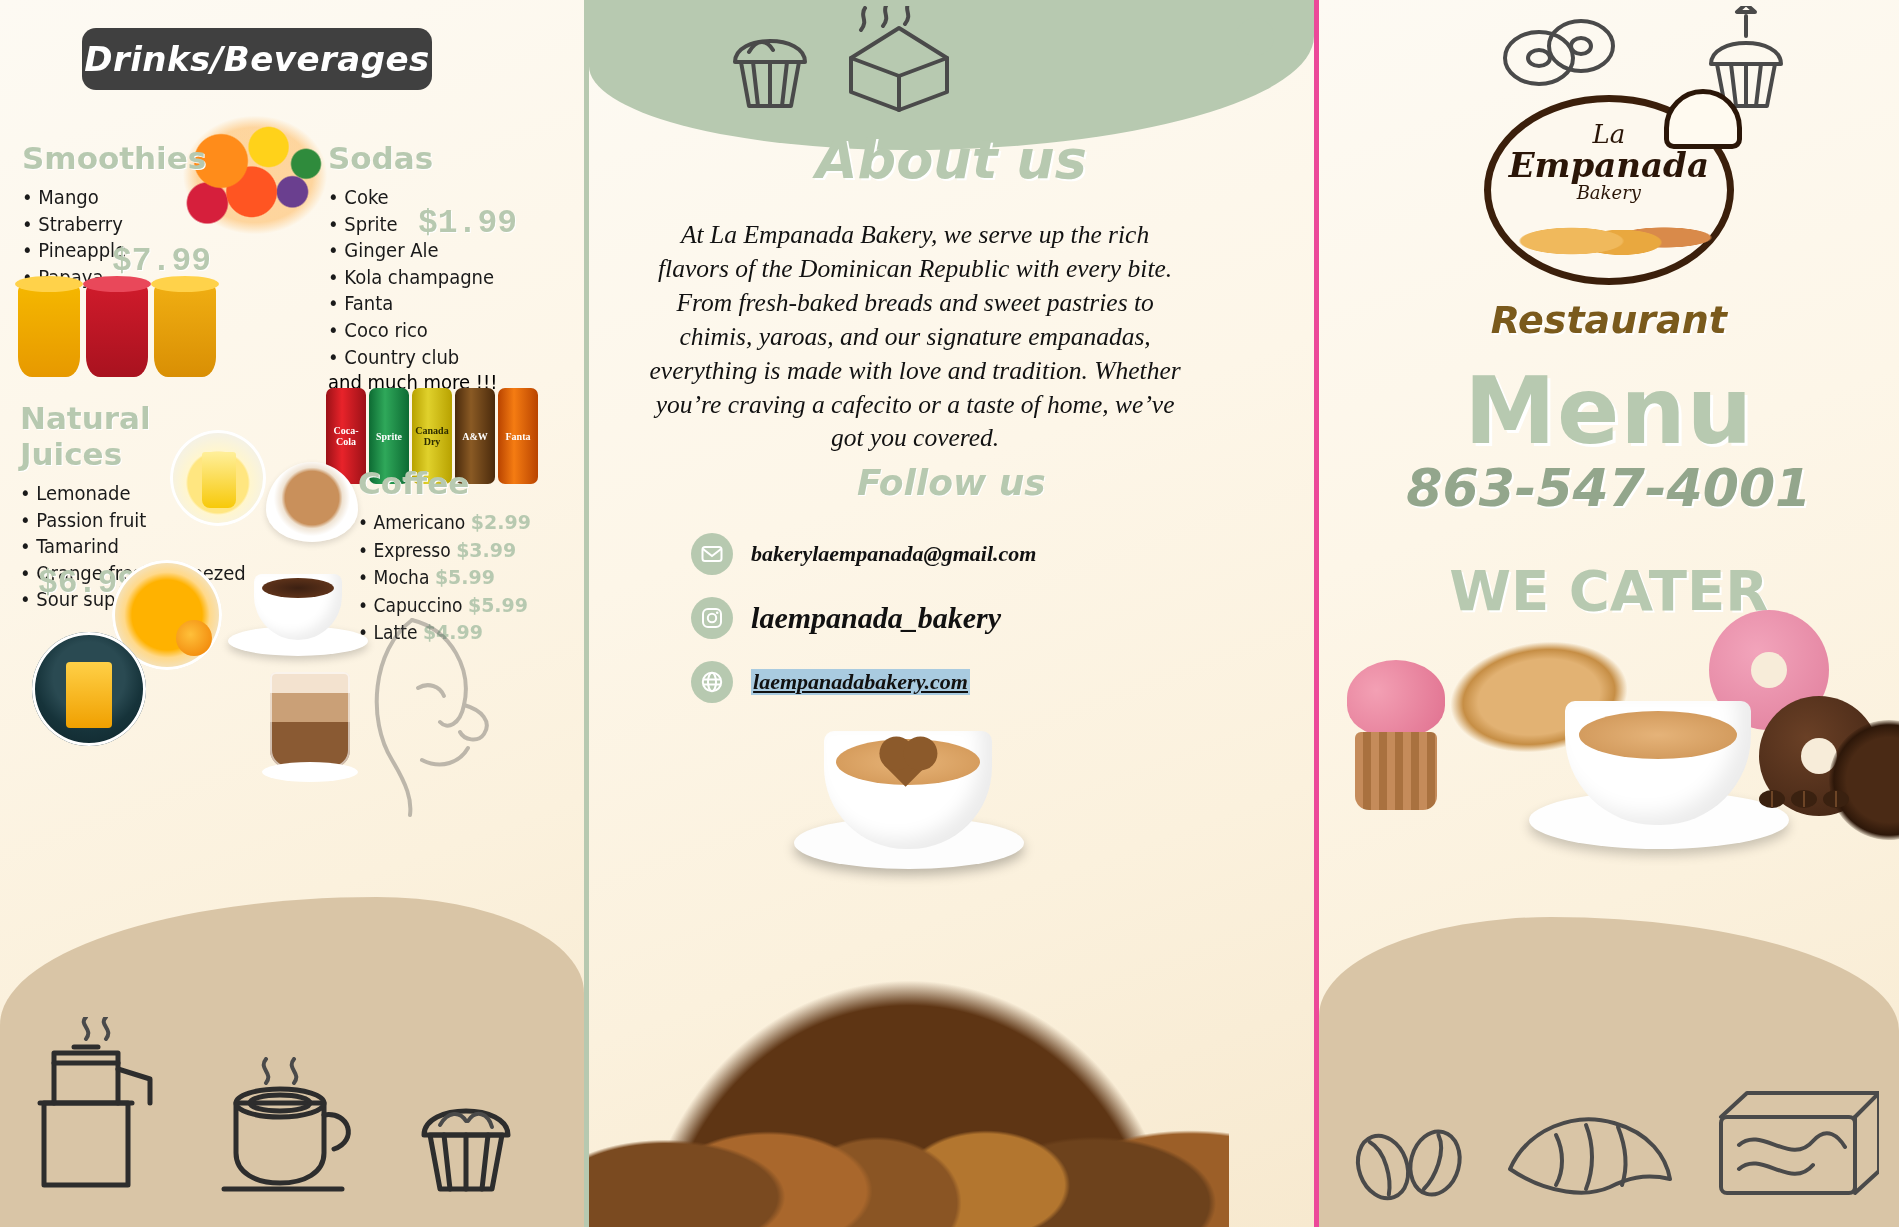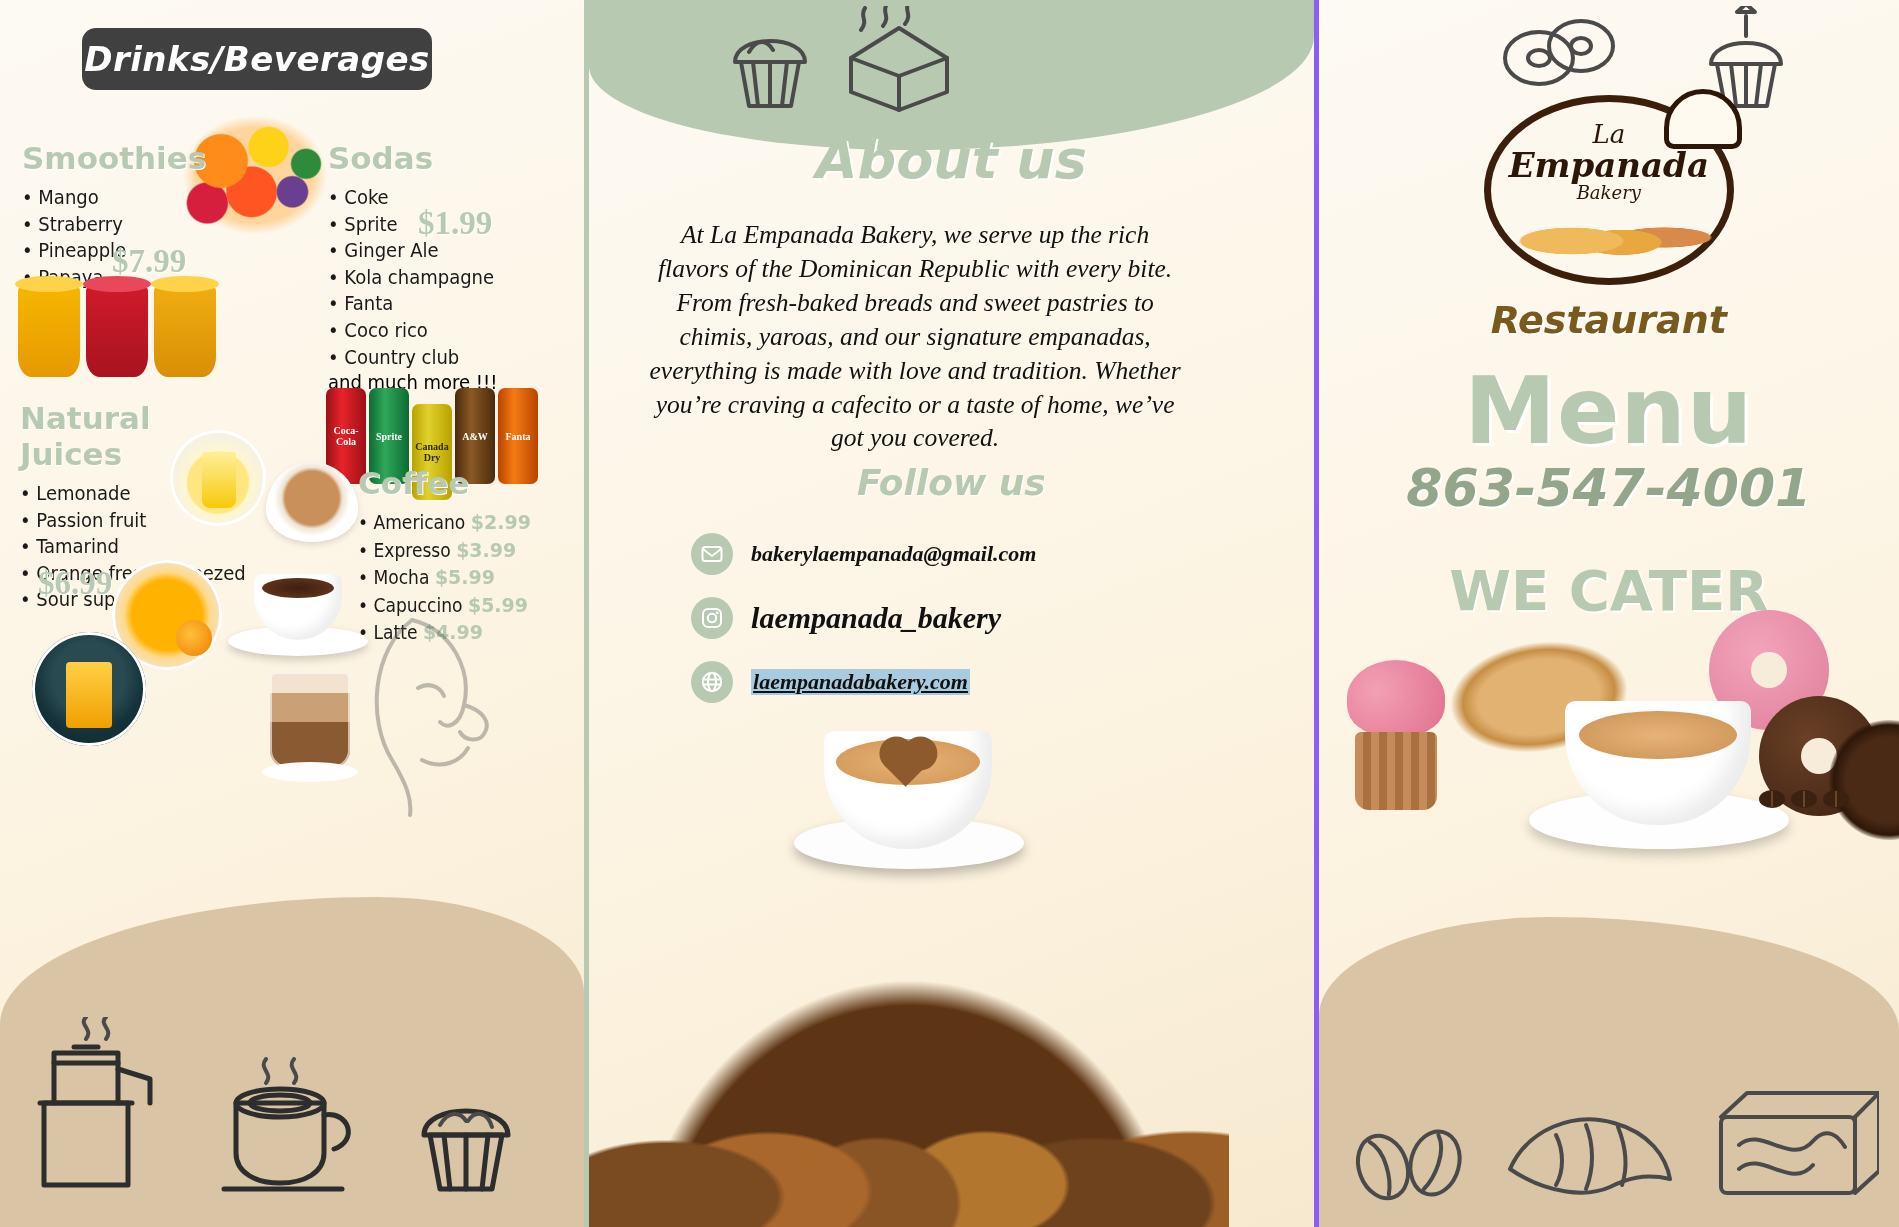--- a/index.html
+++ b/index.html
@@ -16,21 +16,21 @@
     background: #ffffff;
   }
 
   
   .panel {
     position: relative;
     height: 1227px;
     overflow: hidden;
   }
   .panel-left   { width: 624px; }
-  .panel-mid    { width: 784px; border-left: 5px solid #b7c9b0; border-right: 5px solid #8b5cf6; }
+  .panel-mid    { width: 784px; border-left: 5px solid #b7c9b0; border-right: 5px solid #ec4899; }
   .panel-right  { width: 620px; }
 
   
   .bg-cream {
     position: absolute; inset: 0;
     background: linear-gradient(160deg,#fdfaf3 0%, #fdf6e8 40%, #fbf1dd 70%, #f7e9cf 100%);
   }
   .bg-tan-bottom {
     position: absolute; left: 0; right: 0; bottom: 0; height: 330px;
     background: #d9c5a6;
@@ -81,21 +81,21 @@
   }
   .list {
     list-style: none;
     font-family: "DejaVu Sans Condensed", "Liberation Sans", sans-serif;
     font-size: 20px;
     line-height: 1.33;
     color: #1a1a1a;
   }
   .list li::before { content: "• "; }
   .price {
-    font-family: Liberation Serif, serif;
+    font-family: Liberation Mono, monospace;
     font-weight: bold; font-style: normal;
     font-size: 33px;
     color: #b7c9b0;
     text-shadow: 1px 1px 0 #fff;
   }
 
   .smoothies { position: absolute; top: 140px; left: 22px; width: 200px; }
   .smoothies .list { margin-top: 8px; }
   .smoothie-price { position: absolute; top: 243px; left: 112px; }
 
@@ -147,21 +147,21 @@
 
   .soda-cans { position: absolute; top: 388px; left: 326px; display: flex; gap: 3px; }
   .can {
     width: 40px; height: 96px; border-radius: 7px;
     position: relative; color: #fff; font-size: 10px; font-weight: bold;
     display:flex; align-items:center; justify-content:center; text-align:center;
     font-family: "Liberation Serif", serif;
   }
   .can.coke { background: linear-gradient(90deg,#9b1117,#e8232a 40%,#9b1117); }
   .can.sprite { background: linear-gradient(90deg,#0d6b33,#2fa85a 40%,#0d6b33); }
-  .can.ginger { background: linear-gradient(90deg,#b8a200,#e0d12c 40%,#b8a200); color:#2c2c00;margin-top:16px; }
+  .can.ginger { background: linear-gradient(90deg,#b8a200,#e0d12c 40%,#b8a200); color:#2c2c00; }
   .can.aw { background: linear-gradient(90deg,#4a2a0c,#8a5a24 40%,#4a2a0c); }
   .can.fanta { background: linear-gradient(90deg,#b94400,#f57c12 40%,#b94400); }
 
   .lemonade-glass {
     position: absolute; top: 430px; left: 170px;
     width: 96px; height: 96px; border-radius: 50%;
     background: radial-gradient(circle at 50% 55%, #ffe680 0 42%, #fff6cf 45%, #f4f1e6 70%);
     box-shadow: inset 0 0 0 3px #ffffff;
     overflow: hidden;
   }

